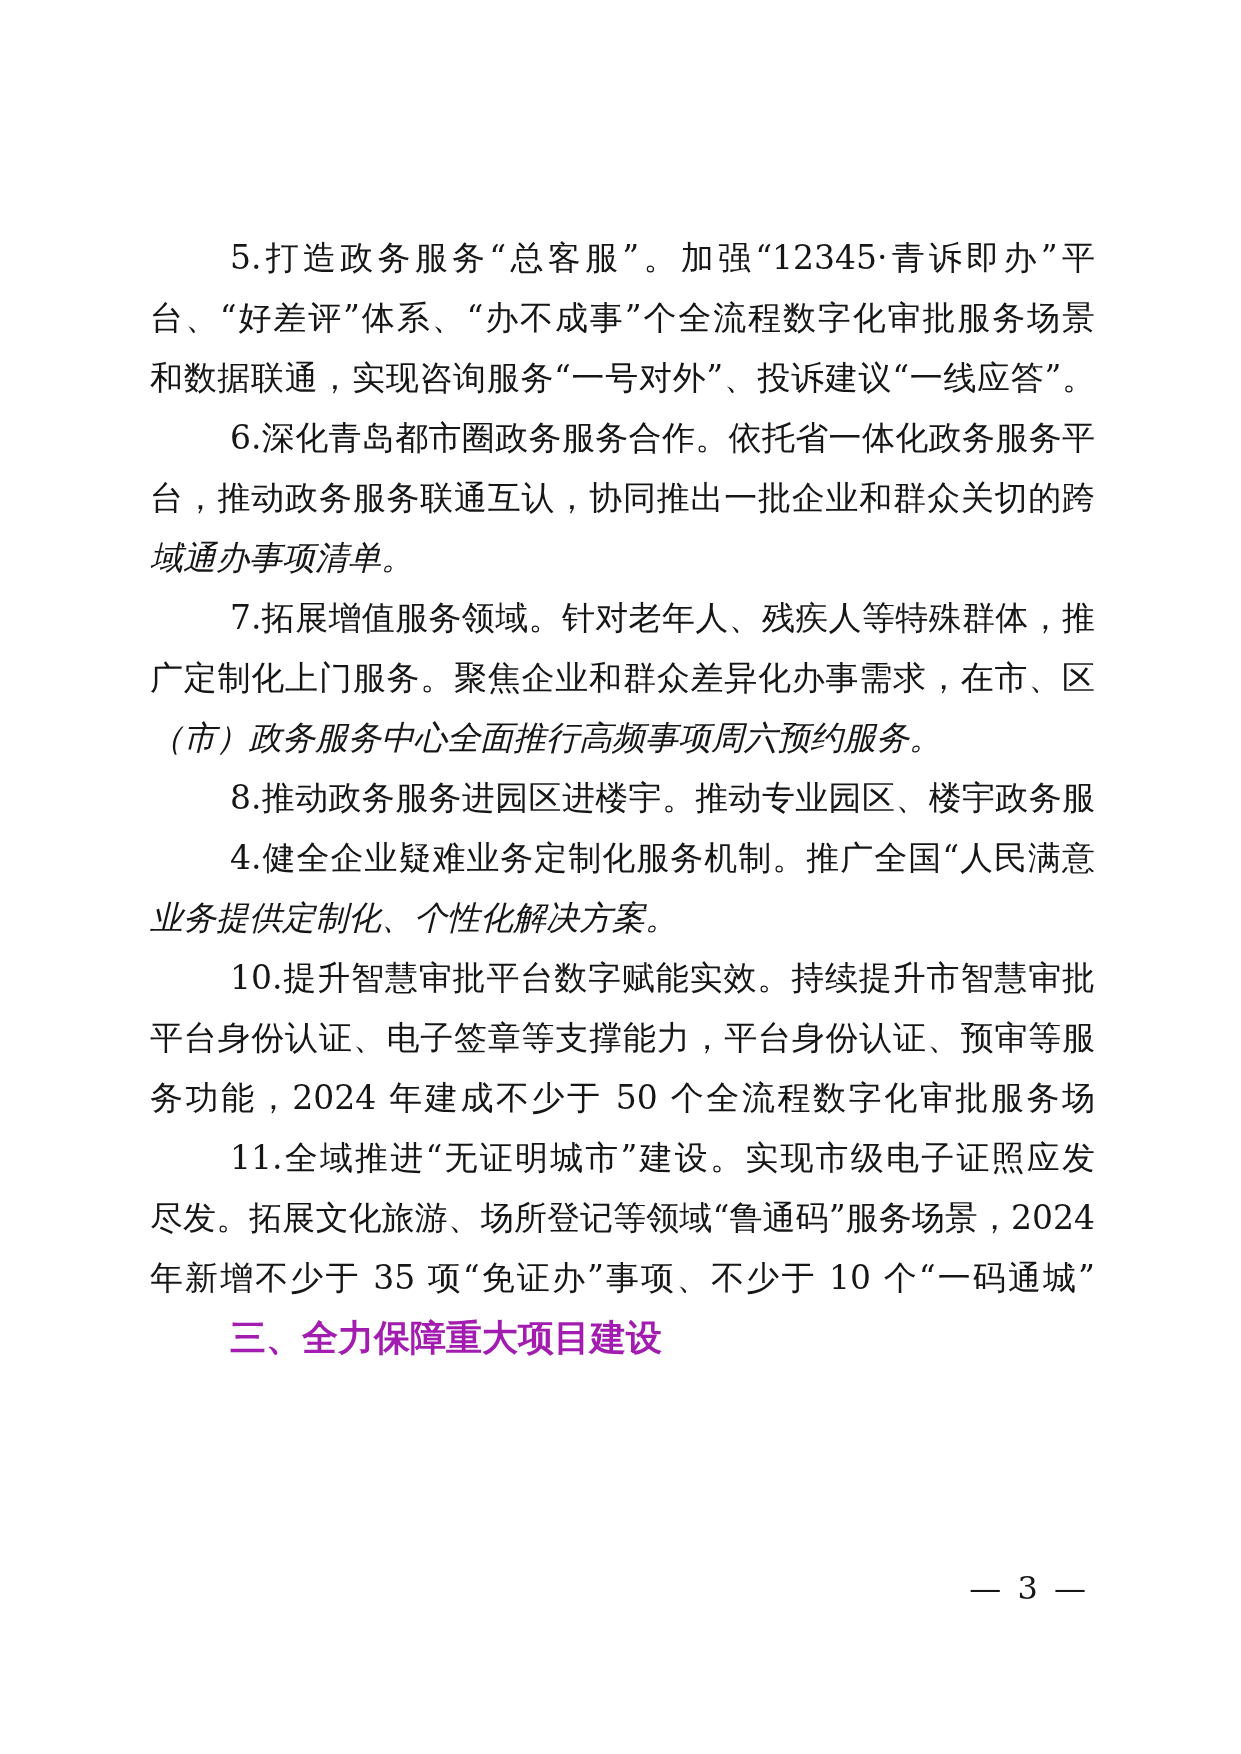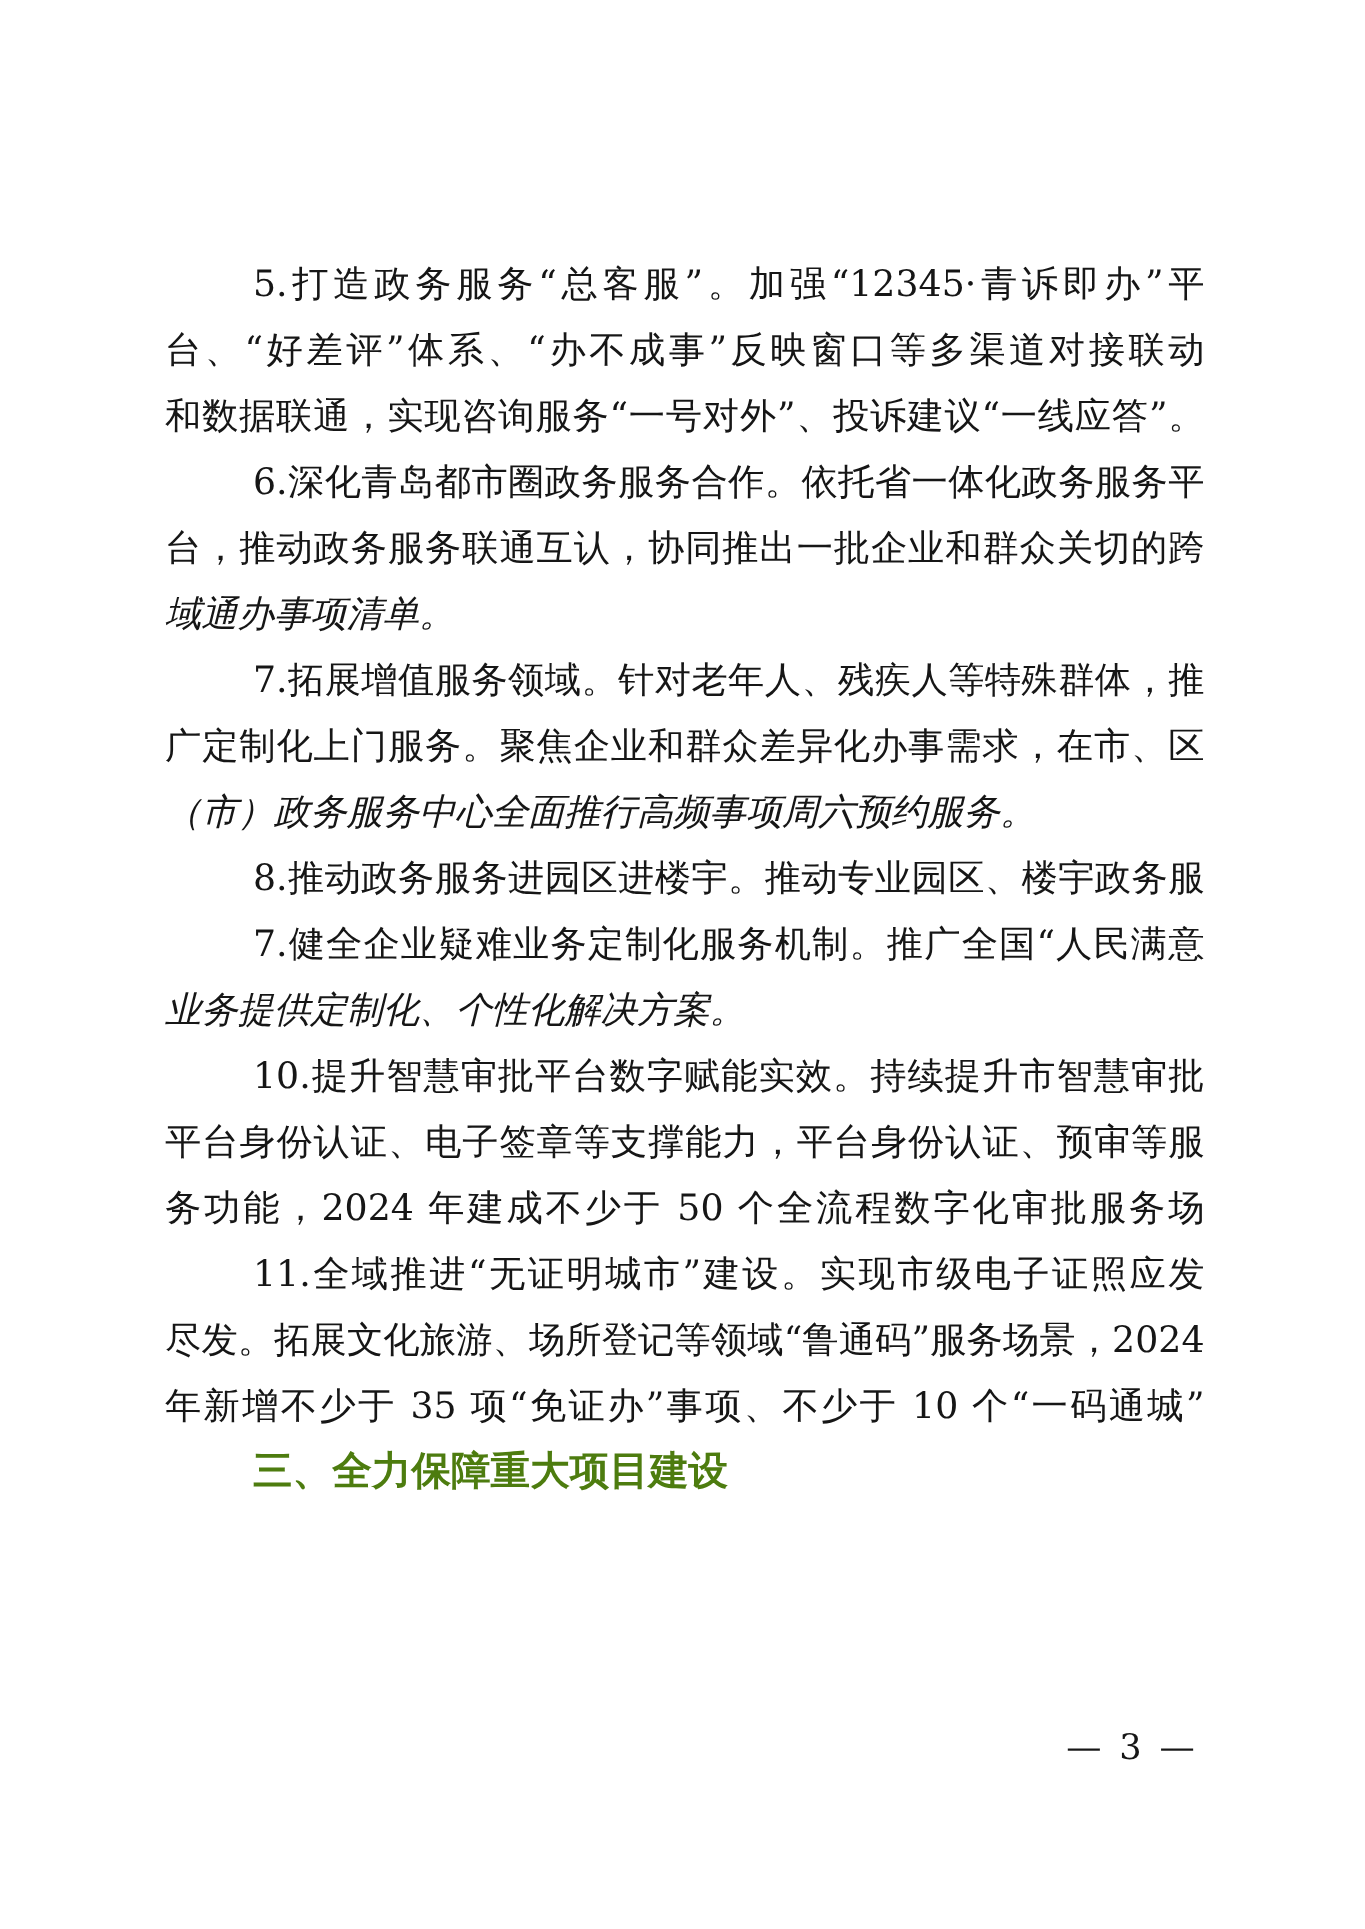--- a/index.html
+++ b/index.html
@@ -37,21 +37,21 @@
   }
   .line.indent {
     text-indent: 80px;
   }
   .heading-line {
     height: 60px;
     line-height: 60px;
     font-size: 36px;
     font-weight: bold;
     font-family: "DejaVu Sans", "Liberation Sans", sans-serif;
-    color: #4d7c0f;
+    color: #a21caf;
     text-align: center;
     text-align-last: left;
     text-indent: 80px;
     overflow: hidden;
   }
   .footer {
     position: absolute;
     top: 1566px;
     right: 152px;
     height: 44px;
@@ -63,42 +63,42 @@
 </style>
 </head>
 <body>
 
 <div class="page">
 
   <div class="textblock">
 
     <div>
       <div class="line indent">5.打造政务服务“总客服”。加强“12345·青诉即办”平</div>
-      <div class="line">台、“好差评”体系、“办不成事”反映窗口等多渠道对接联动</div>
+      <div class="line">台、“好差评”体系、“办不成事”个全流程数字化审批服务场景</div>
       <div class="line">和数据联通，实现咨询服务“一号对外”、投诉建议“一线应答”。</div>
     </div>
 
     <div>
       <div class="line indent">6.深化青岛都市圈政务服务合作。依托省一体化政务服务平</div>
       <div class="line">台，推动政务服务联通互认，协同推出一批企业和群众关切的跨</div>
       <div class="line end">域通办事项清单。</div>
     </div>
 
     <div>
       <div class="line indent">7.拓展增值服务领域。针对老年人、残疾人等特殊群体，推</div>
       <div class="line">广定制化上门服务。聚焦企业和群众差异化办事需求，在市、区</div>
       <div class="line end">（市）政务服务中心全面推行高频事项周六预约服务。</div>
     </div>
 
     <div>
       <div class="line indent">8.推动政务服务进园区进楼宇。推动专业园区、楼宇政务服</div>
     </div>
 
     <div>
-      <div class="line indent">7.健全企业疑难业务定制化服务机制。推广全国“人民满意</div>
+      <div class="line indent">4.健全企业疑难业务定制化服务机制。推广全国“人民满意</div>
       <div class="line end">业务提供定制化、个性化解决方案。</div>
     </div>
 
     <div>
       <div class="line indent">10.提升智慧审批平台数字赋能实效。持续提升市智慧审批</div>
       <div class="line">平台身份认证、电子签章等支撑能力，平台身份认证、预审等服</div>
       <div class="line">务功能，2024 年建成不少于 50 个全流程数字化审批服务场景。</div>
     </div>
 
     <div>

